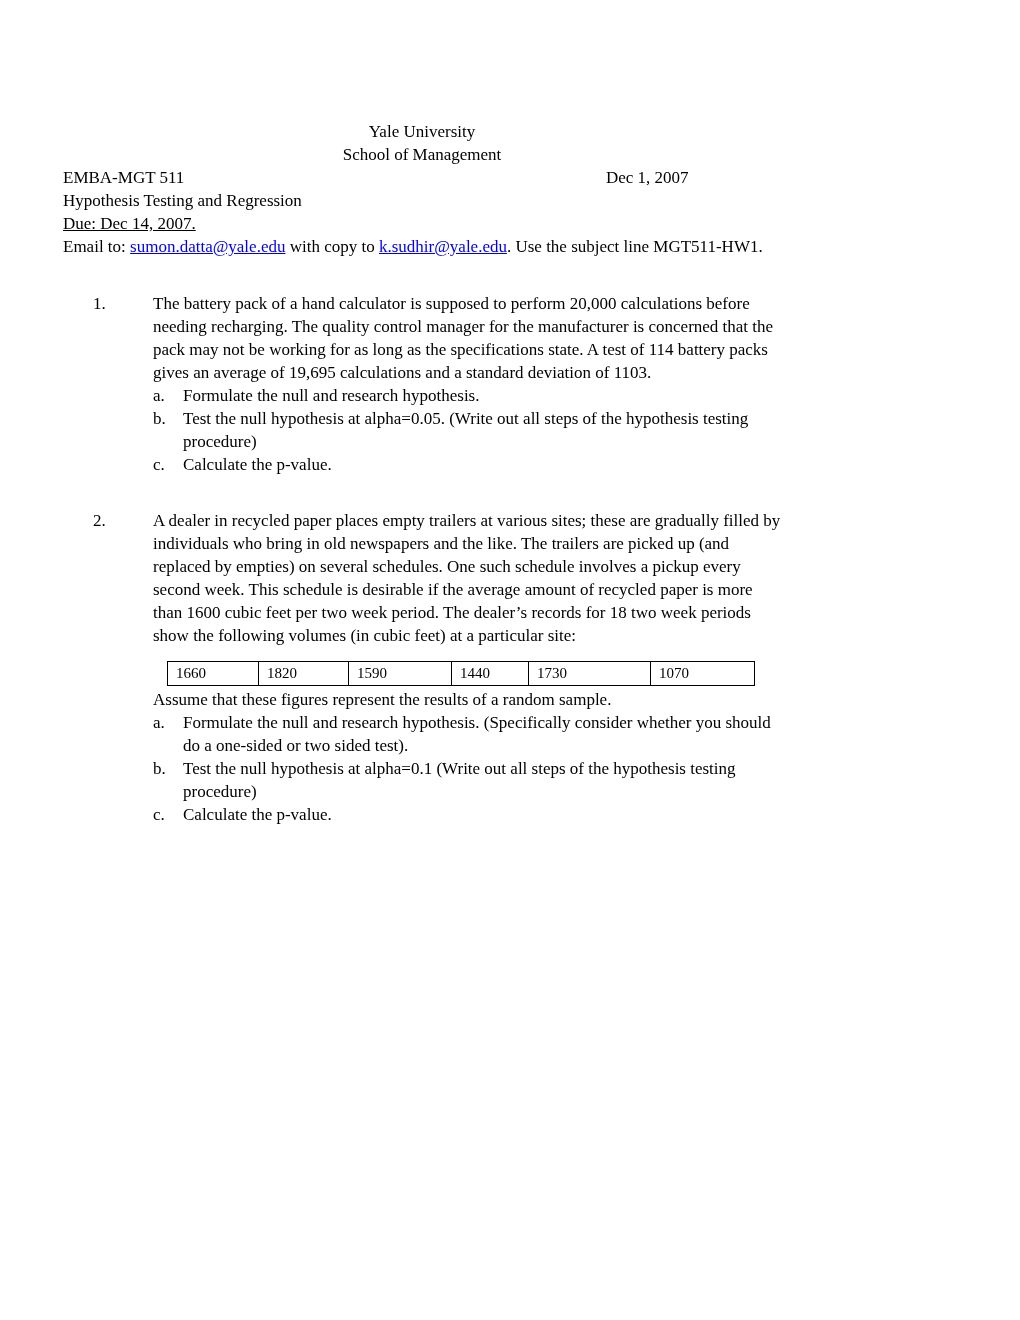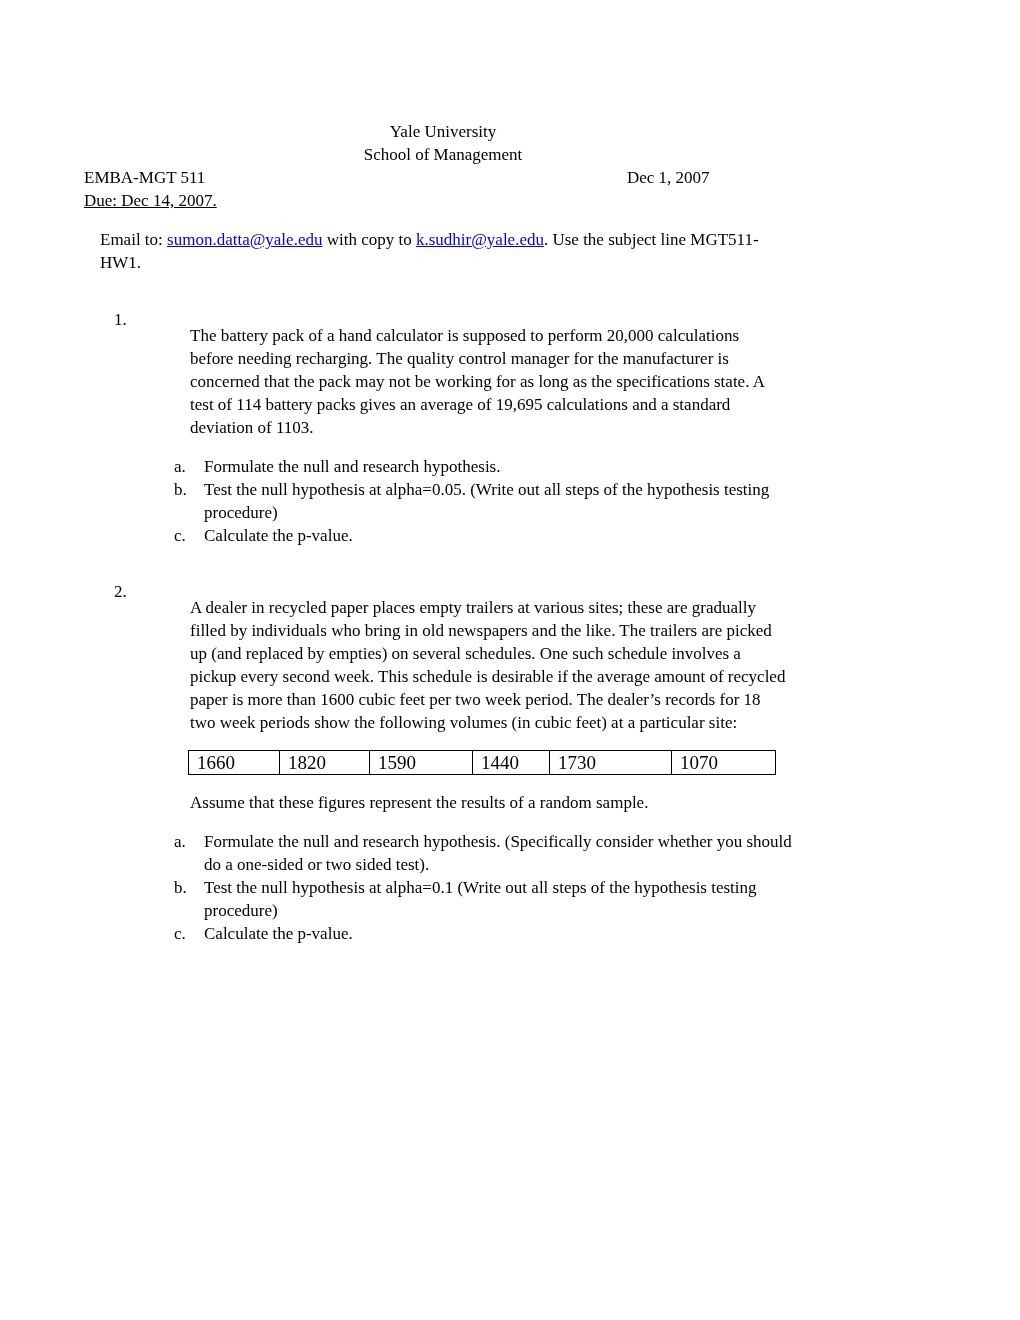--- a/index.html
+++ b/index.html
@@ -11,37 +11,37 @@
     width: 1020px;
     height: 1320px;
     font-family: "Liberation Serif", "DejaVu Serif", serif;
     font-size: 17px;
     line-height: 23px;
     color: #000000;
     position: relative;
   }
   .page {
     box-sizing: border-box;
-    padding: 120px 150px 0 84px;
+    padding: 120px 150px 0 63px;
     width: 864px;
   }
   .content {
     width: 718px;
   }
   .centered { text-align: center; }
   .course-row {
     position: relative;
   }
   .course-date {
     position: absolute;
     left: 543px;
     top: 0;
   }
   .underlined { text-decoration: underline; }
-  p { margin: 16px; }
+  p { margin: 0; }
   .due-line { }
   .section-title { margin-top: 23px; }
   .link {
     color: #0000ee;
     text-decoration: underline;
     cursor: pointer;
   }
   .problem {
     display: flex;
   }
@@ -68,21 +68,21 @@
   }
   table.data-table {
     border-collapse: collapse;
     margin: 14px 0 2px 14px;
     table-layout: fixed;
   }
   table.data-table td {
     border: 1px solid #000000;
     padding: 0 0 0 8px;
     height: 23px;
-    font-size: 19px;
+    font-size: 15px;
     line-height: 23px;
     vertical-align: middle;
   }
   td.c1 { width: 82px; }
   td.c2 { width: 81px; }
   td.c3 { width: 94px; }
   td.c4 { width: 68px; margin-left: 16px; }
   td.c5 { width: 113px; }
   td.c6 { width: 95px; }
 </style>
@@ -92,20 +92,21 @@
 <div class="page">
   <div class="content">
 
     <div class="centered">Yale University</div>
     <div class="centered">School of Management</div>
 
     <div class="course-row">
       <span>EMBA-MGT 511</span>
       <span class="course-date">Dec 1, 2007</span>
     </div>
+    <div>Hypothesis Testing and Regression</div>
 
     <div class="due-line underlined">Due: Dec 14, 2007.</div>
 
     <p><span>Email to: </span><a class="link" href="#">sumon.datta@yale.edu</a><span> with copy to </span><a class="link" href="#">k.sudhir@yale.edu</a><span>. Use the subject line MGT511-HW1.</span></p>
 
 
     <div class="problem problem-first">
       <span class="prob-num">1.</span>
       <div class="prob-body">
         <p class="prob-text">The battery pack of a hand calculator is supposed to perform 20,000 calculations before needing recharging. The quality control manager for the manufacturer is concerned that the pack may not be working for as long as the specifications state. A test of 114 battery packs gives an average of 19,695 calculations and a standard deviation of 1103.</p>

